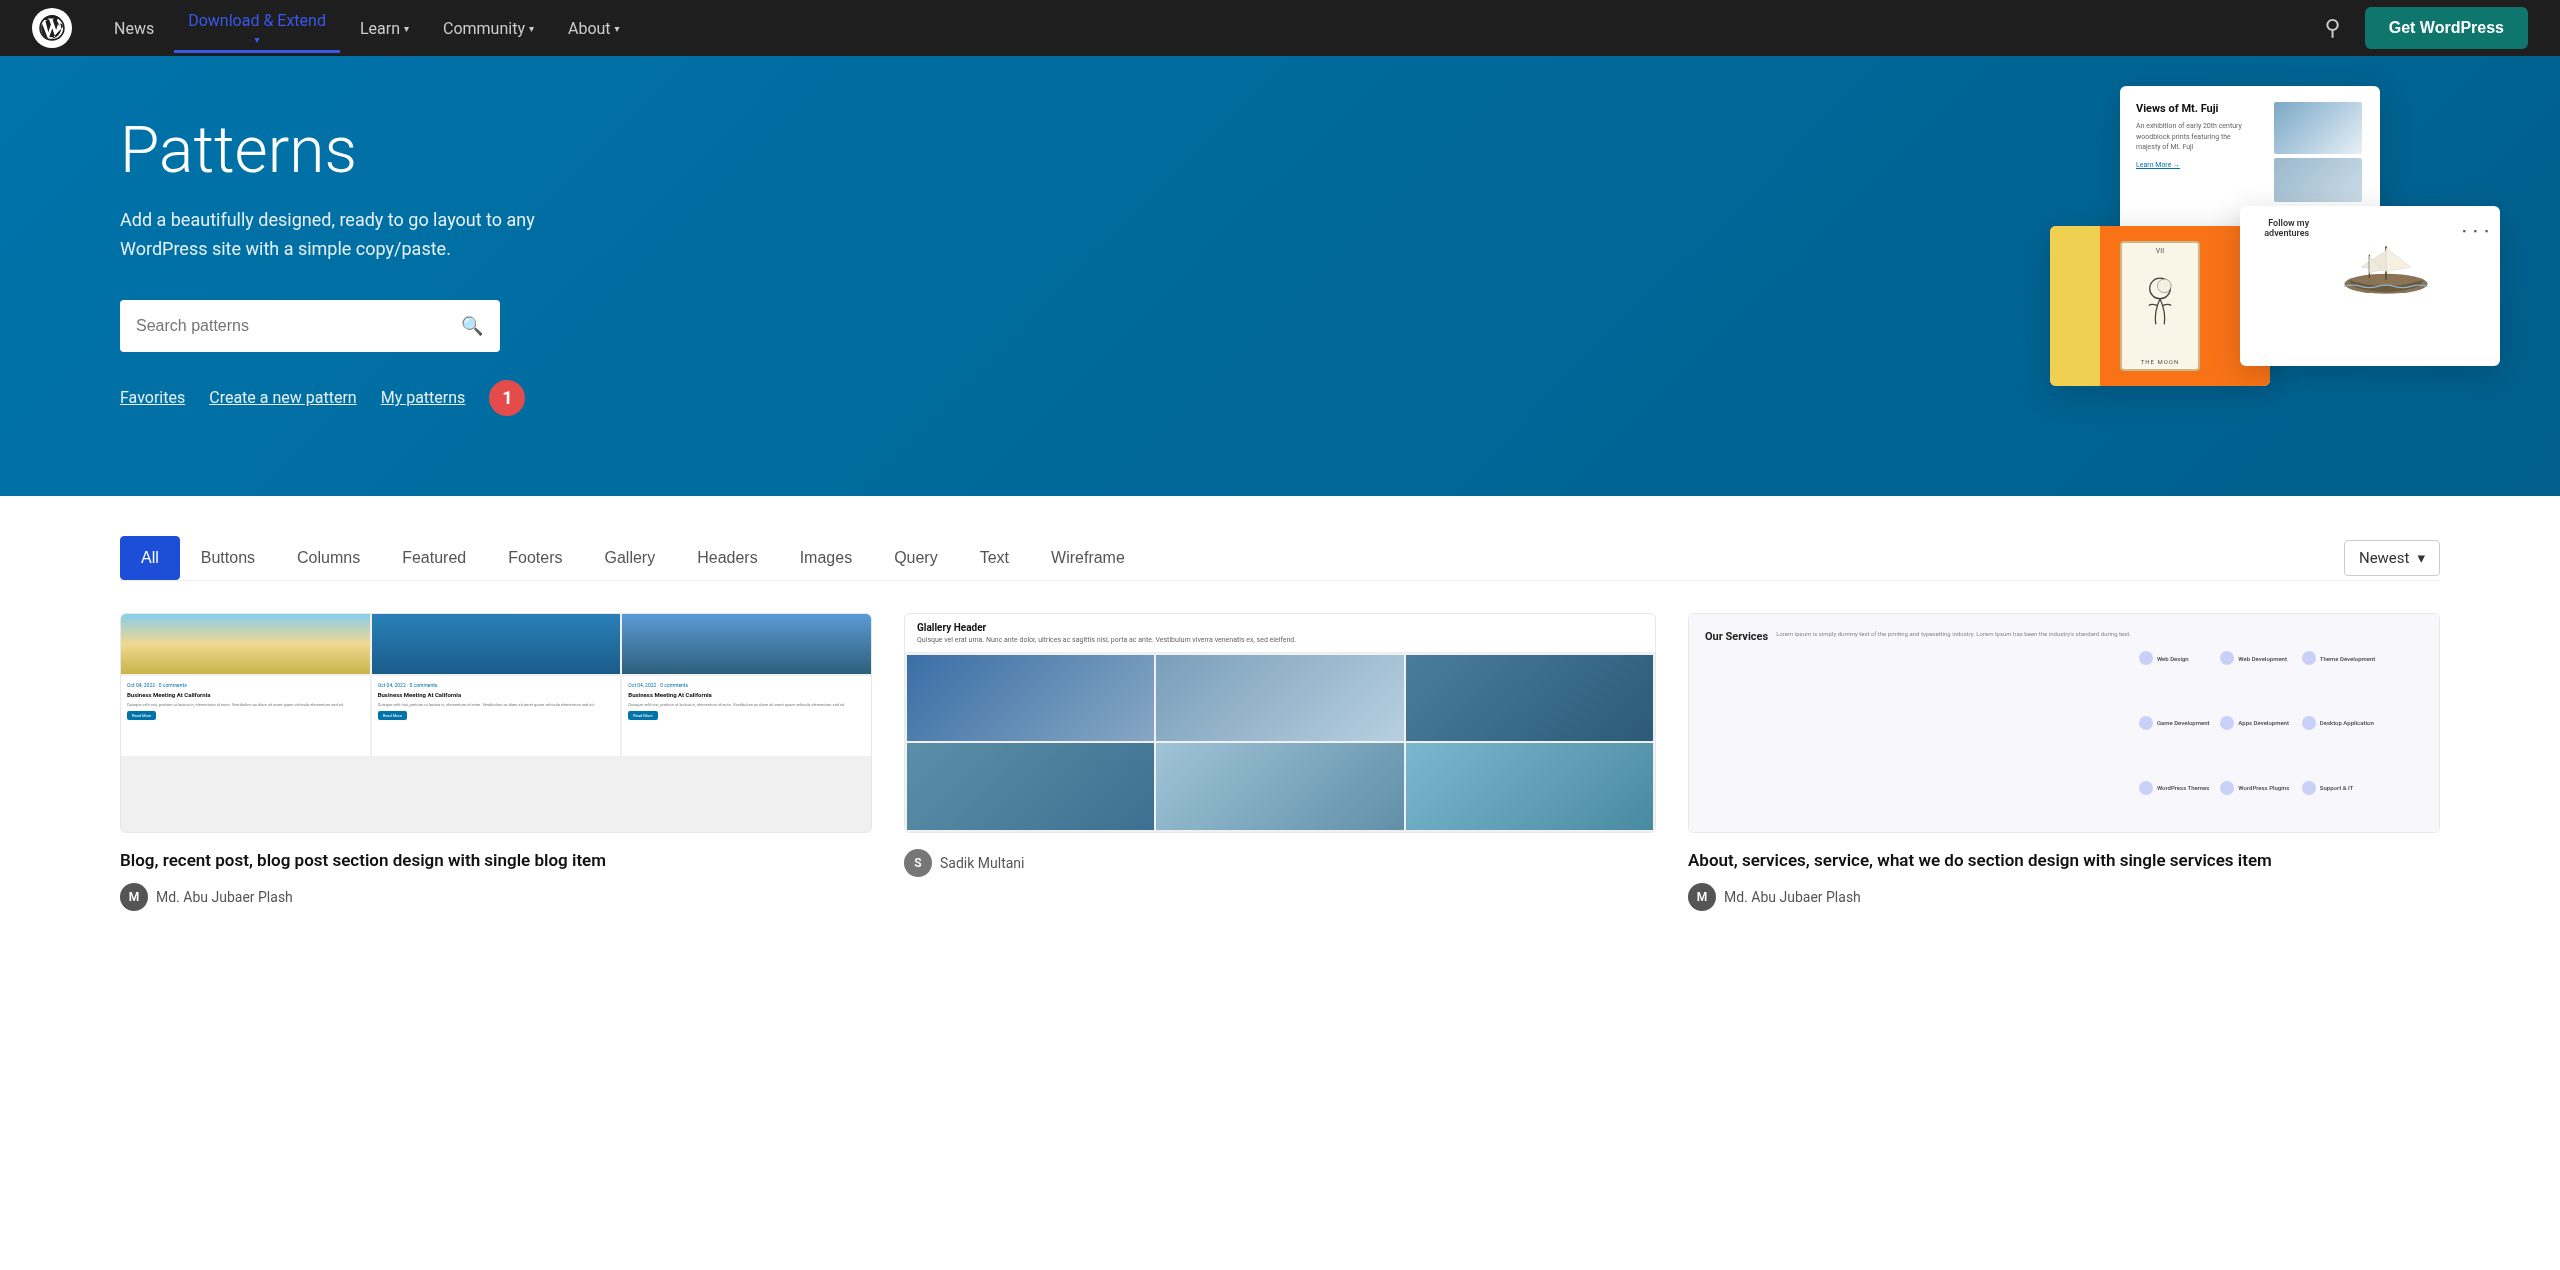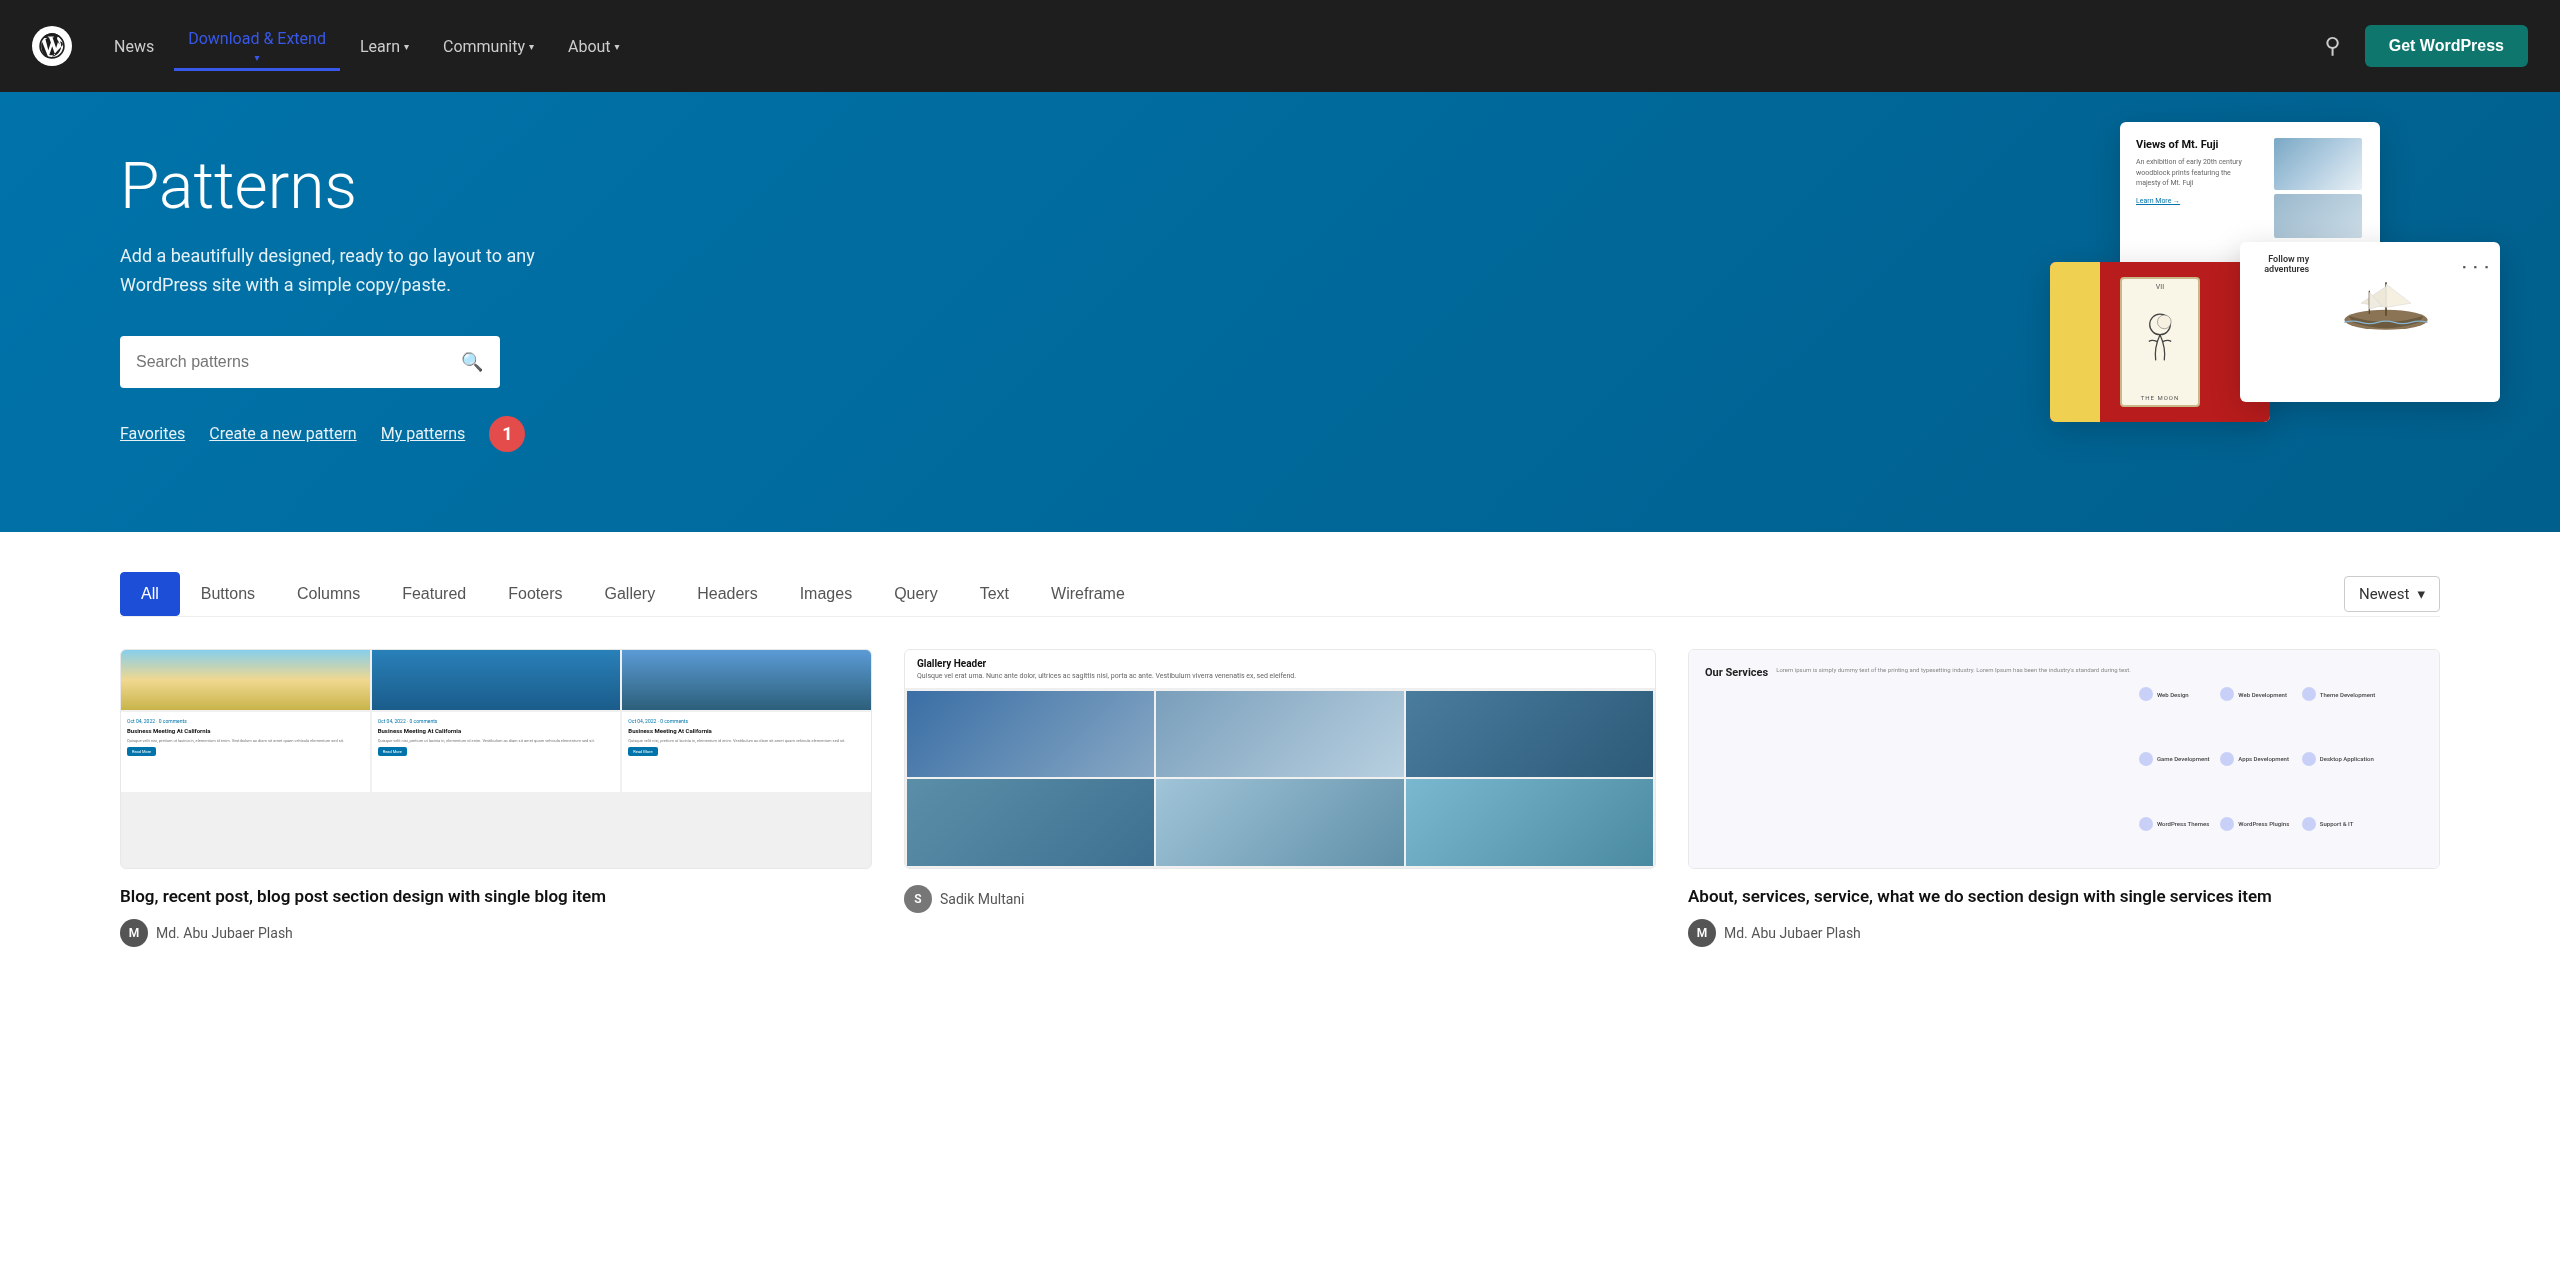--- a/index.html
+++ b/index.html
@@ -4,21 +4,21 @@
   <style>
     * { margin: 0; padding: 0; box-sizing: border-box; }
     body { font-family: -apple-system, BlinkMacSystemFont, 'Segoe UI', Roboto, sans-serif; background: #fff; }
 
     
     nav {
       background: #1e1e1e;
       display: flex;
       align-items: center;
       padding: 0 32px;
-      height: 92px;
+      height: 56px;
       position: relative;
       z-index: 10;
     }
     .nav-logo {
       width: 40px; height: 40px;
       background: #fff;
       border-radius: 50%;
       display: flex; align-items: center; justify-content: center;
       margin-right: 28px;
       flex-shrink: 0;
@@ -374,21 +374,21 @@
         </div>
         <div class="pc2-social">
           <span>▪</span>
           <span>▪</span>
           <span>▪</span>
         </div>
       </div>
     </div>
 
     <div class="preview-card preview-card-3" style="position:absolute; top:140px; left:10px; width:220px; height:160px; z-index:2;">
-      <div style="position:relative; height:100%; display:flex; align-items:center; justify-content:center; background:#b91c1c;">
+      <div style="position:relative; height:100%; display:flex; align-items:center; justify-content:center; background:#f97316;">
         <div style="position:absolute; left:0; top:0; width:50px; height:100%; background:#f0d050;"></div>
         <div class="tarot-card" style="z-index:2;">
           <div class="tarot-top">VII</div>
           <div class="tarot-illus">
             <svg viewBox="0 0 50 70" width="50" height="60">
 
               <circle cx="25" cy="18" r="12" fill="none" stroke="#444" stroke-width="1.5"></circle>
               <circle cx="30" cy="15" r="8" fill="#f5f0e0" stroke="#444" stroke-width="0.5"></circle>
 
               <path d="M25 30 Q18 45 20 60" fill="none" stroke="#444" stroke-width="1.5"></path>

